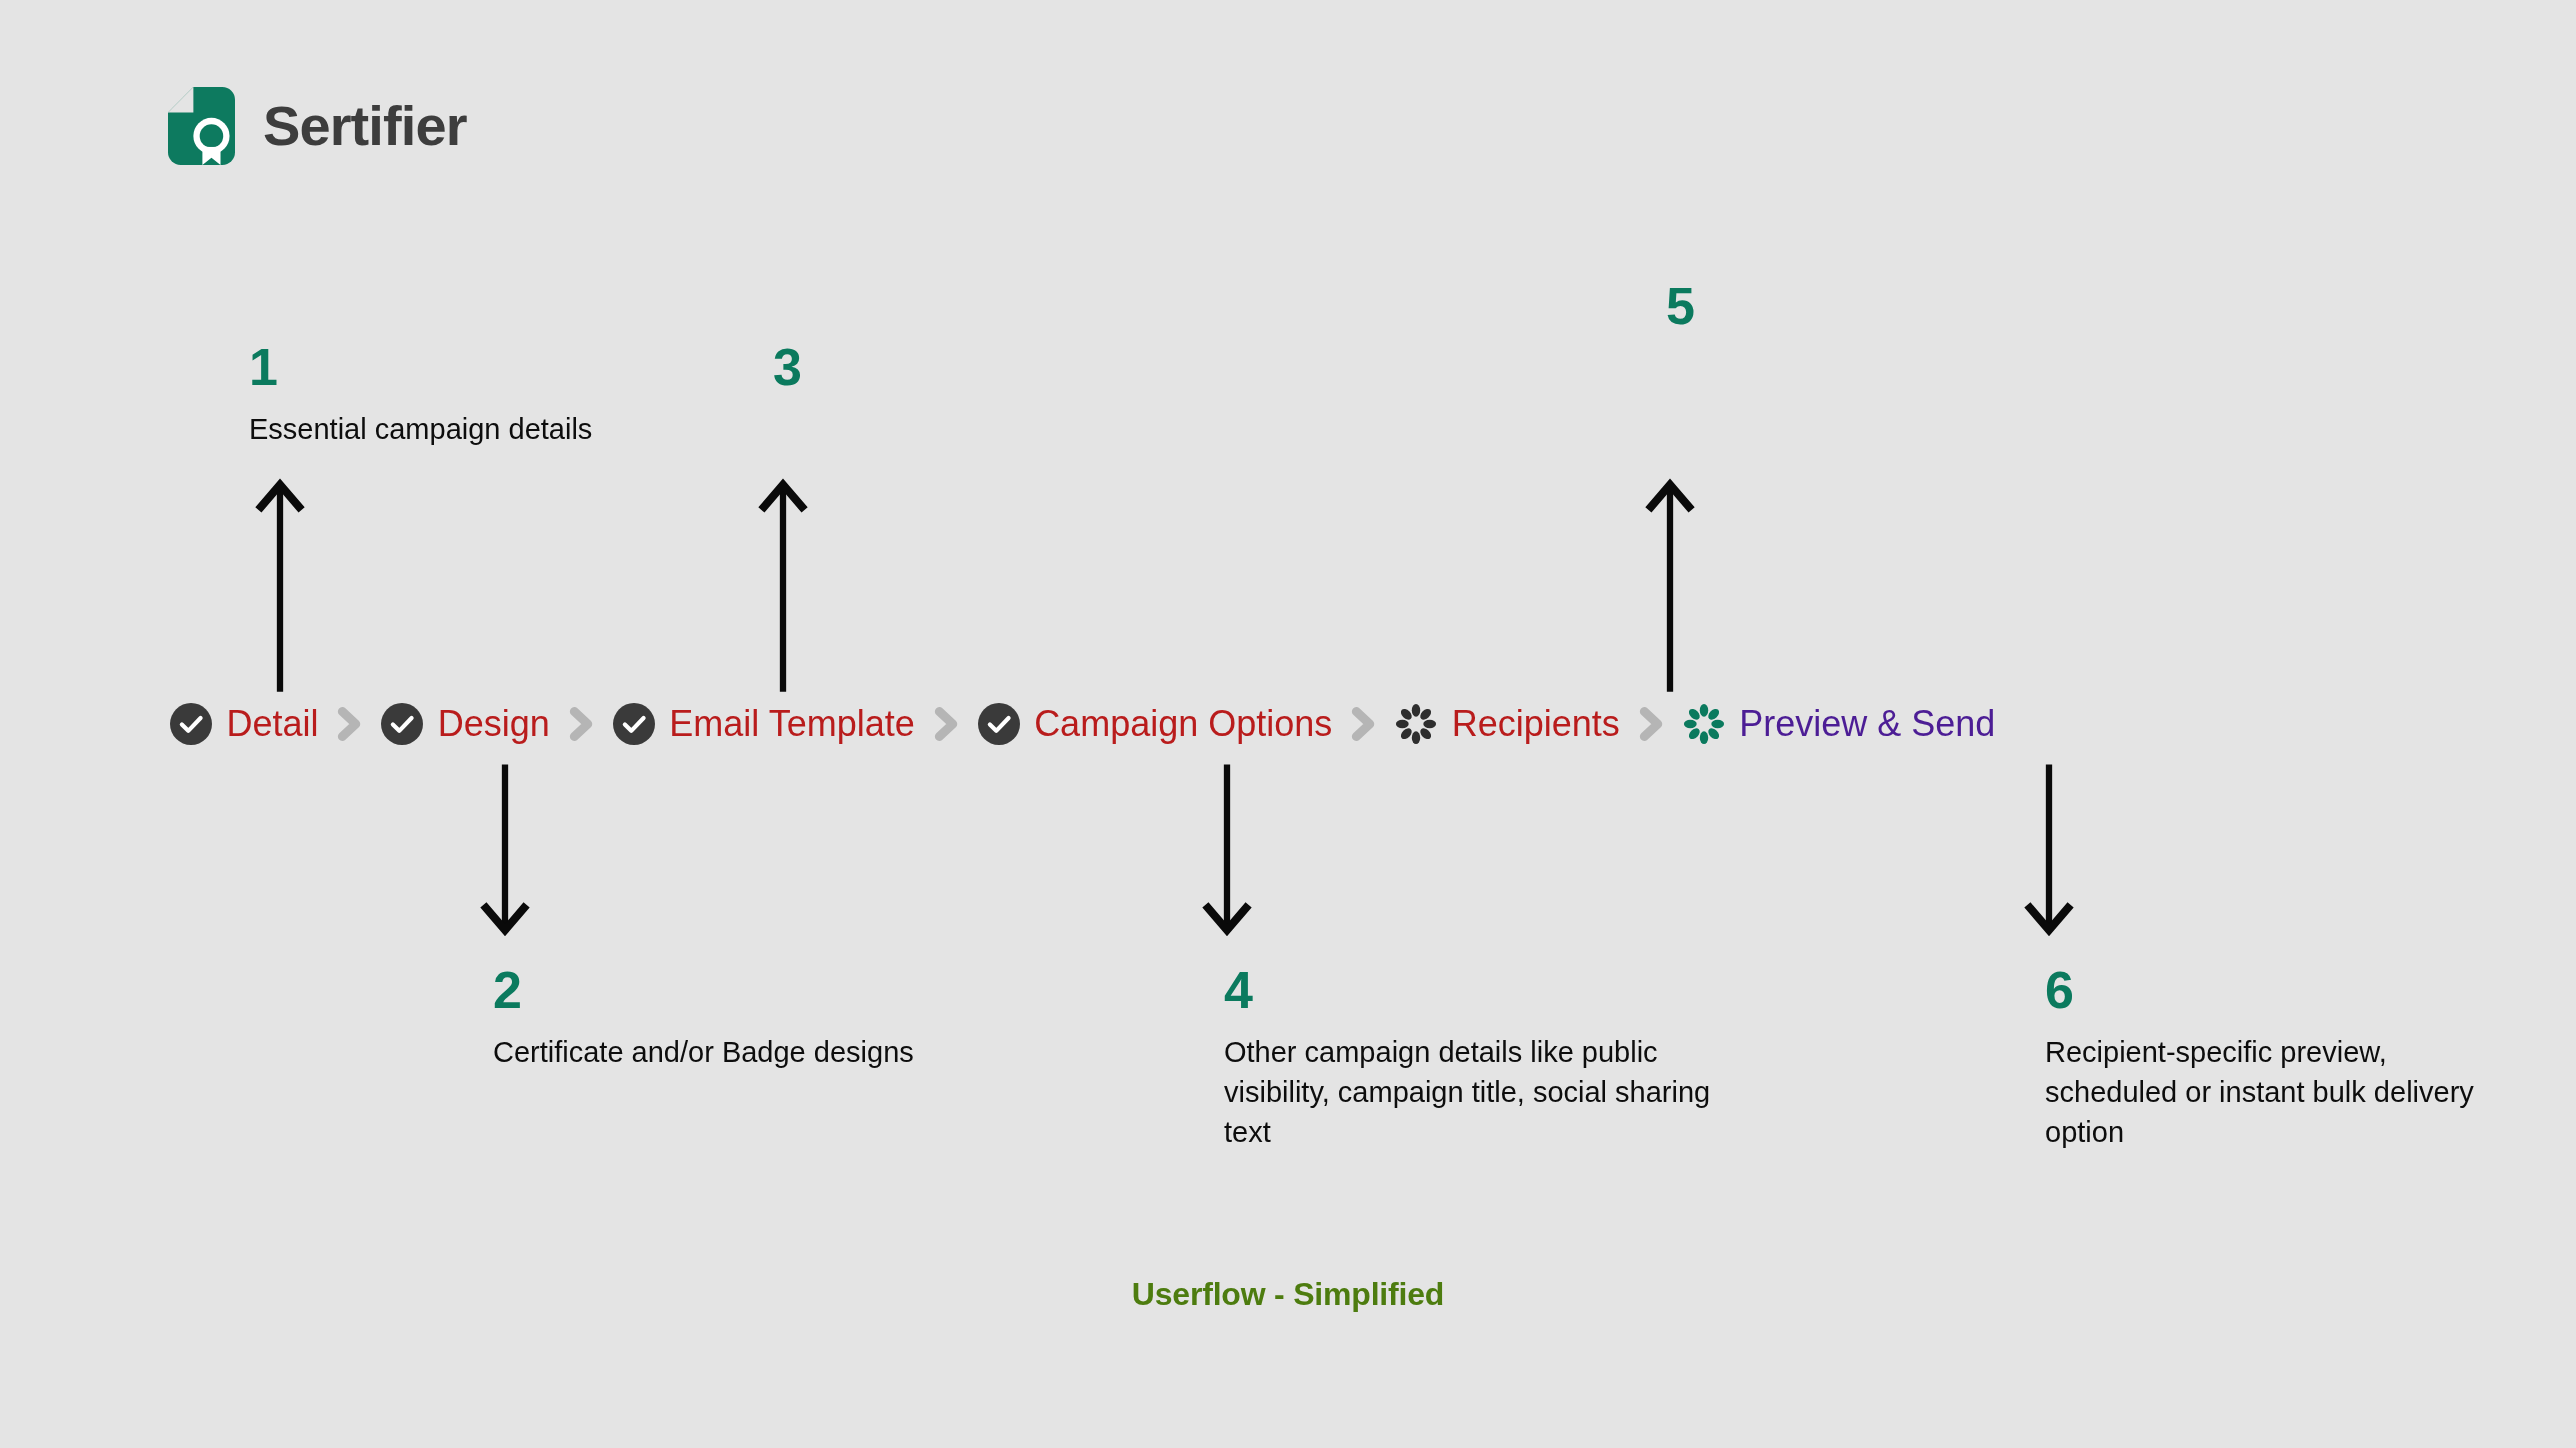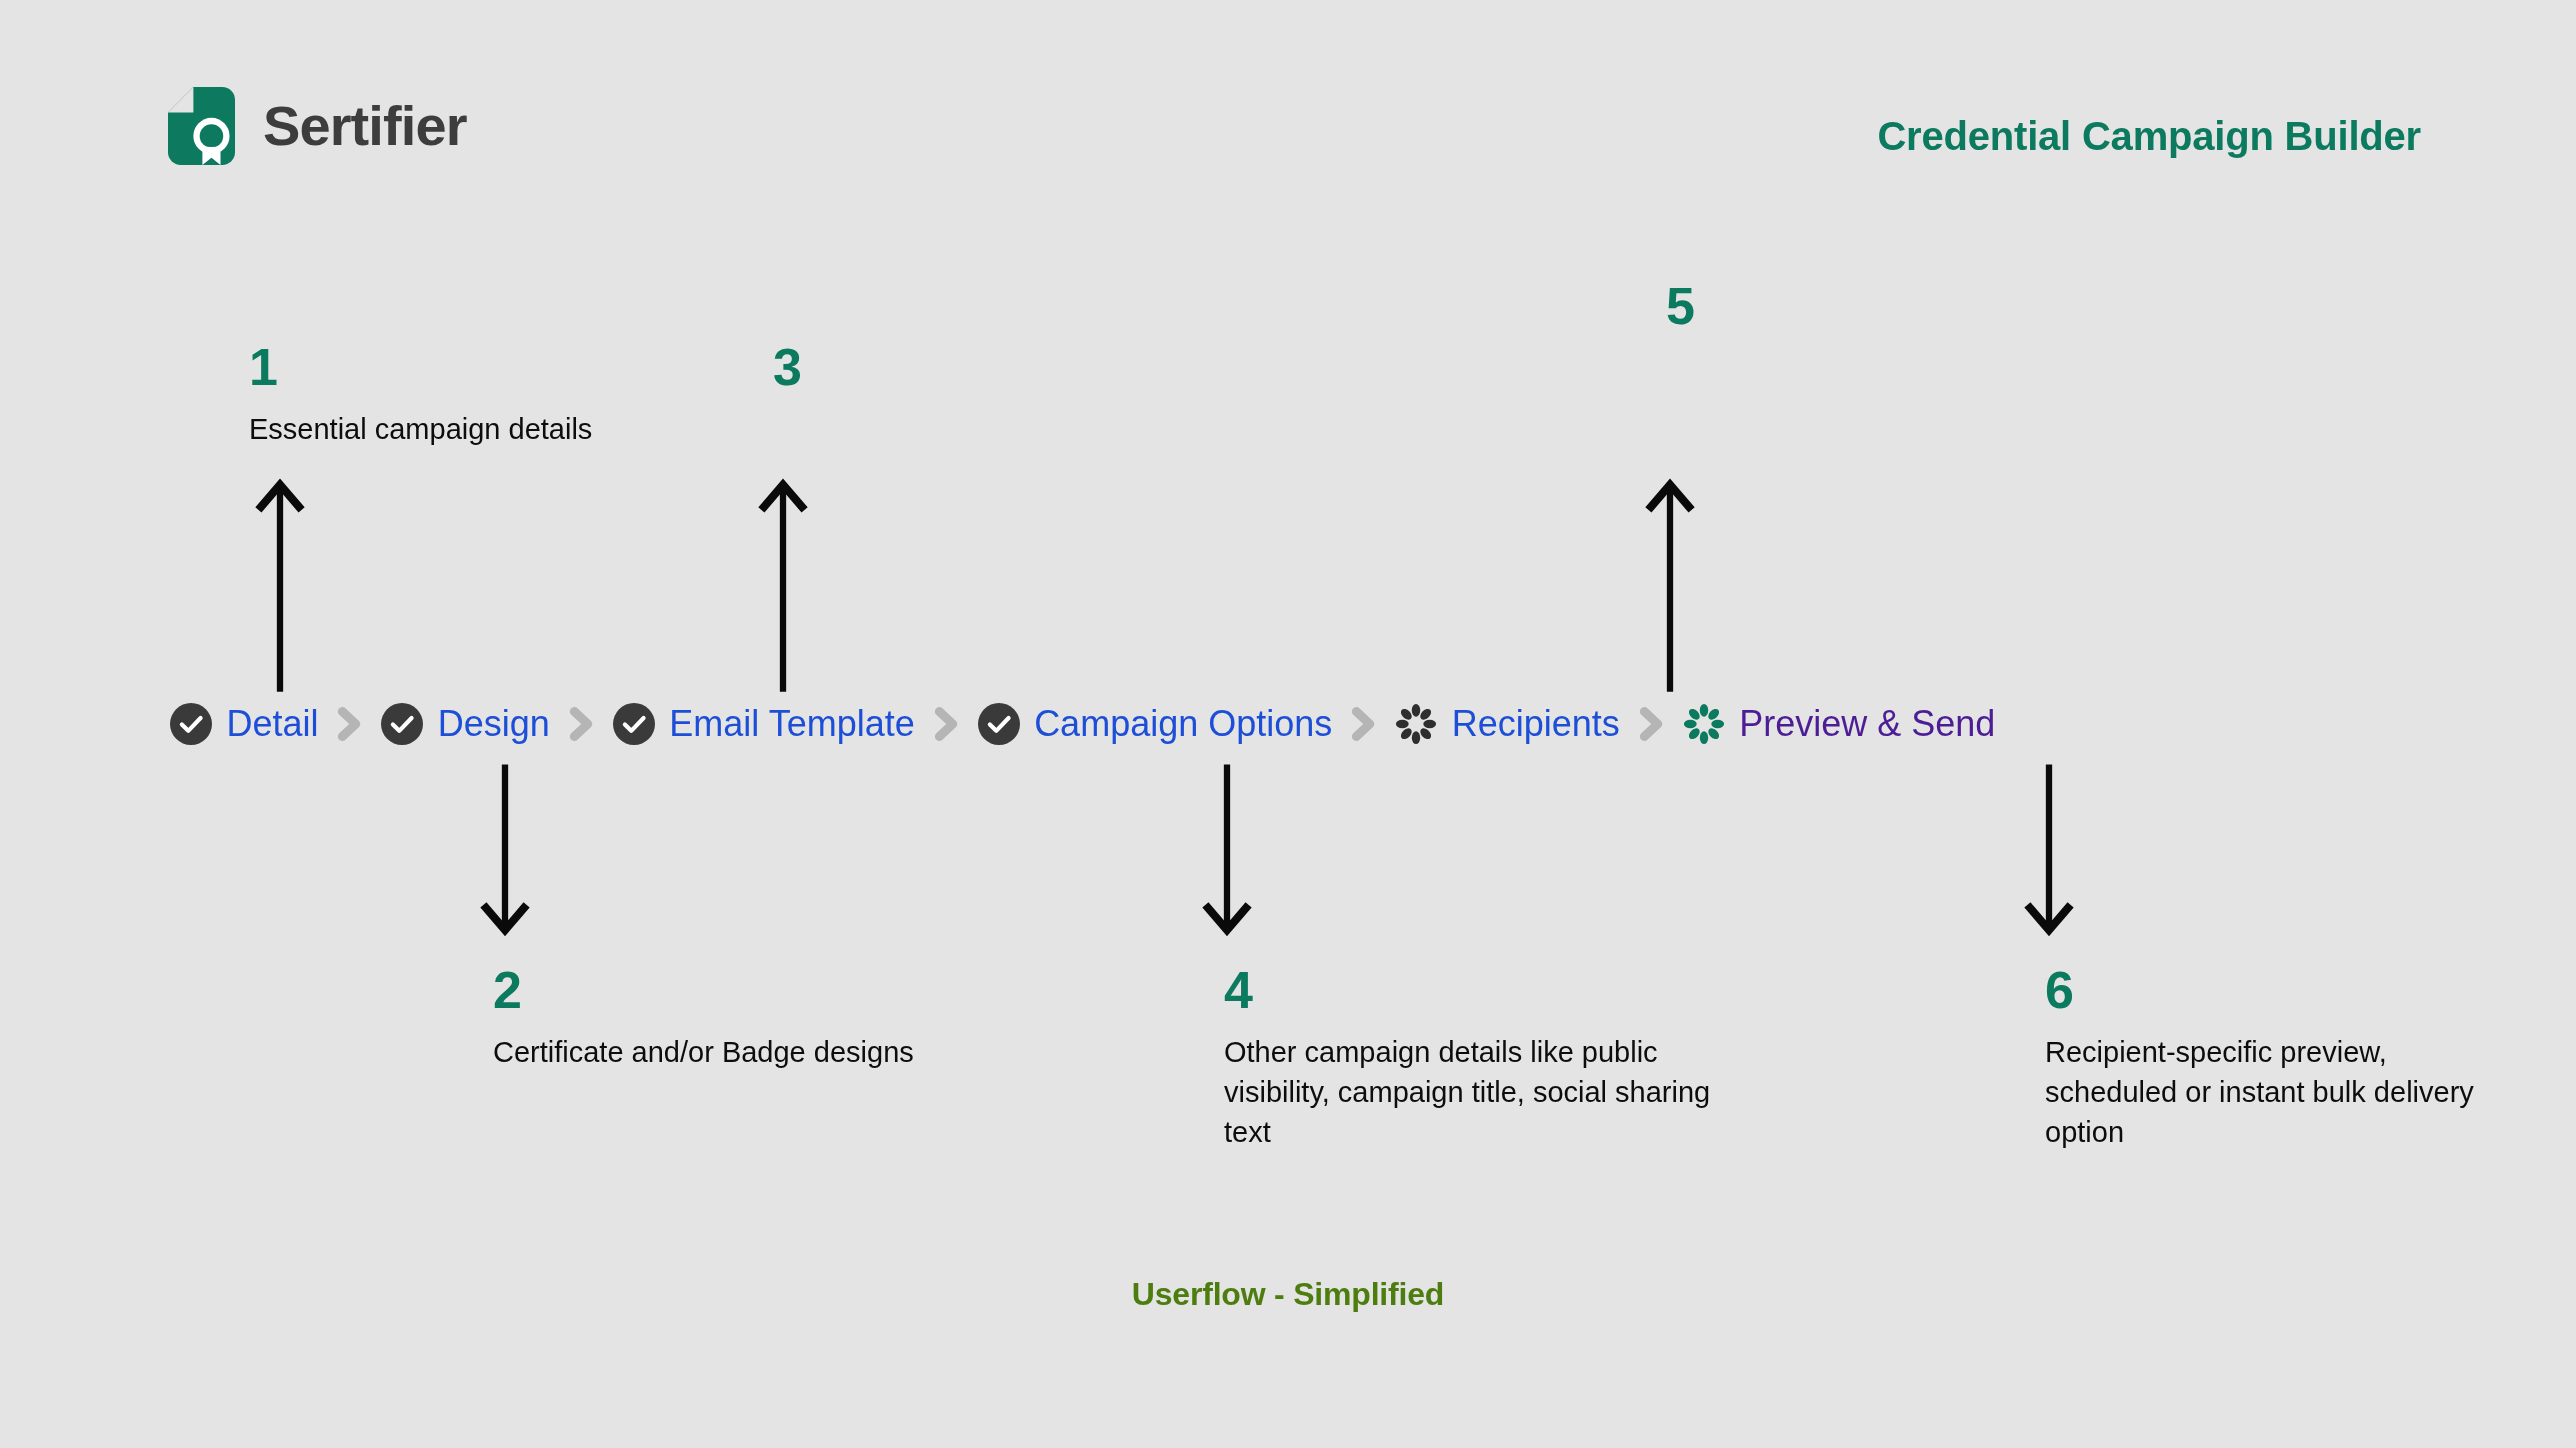--- a/index.html
+++ b/index.html
@@ -55,21 +55,21 @@
     align-items: center;
   }
   .step {
     display: flex;
     align-items: center;
     gap: 14.4px;
   }
   .step-badge { width: 42px; height: 42px; flex: 0 0 auto; display: block; }
   .step-label {
     font-size: 36px;
-    color: #1d4ed8;
+    color: #b91c1c;
     white-space: nowrap;
     line-height: 1;
   }
   .step.active .step-label { color: #4c1d95; }
   .step-sep {
     width: 27px;
     height: 34px;
     margin: 0 18px;
     flex: 0 0 auto;
     display: block;
@@ -123,21 +123,20 @@
       <path d="M28 0 H60 A14 14 0 0 1 74 14 V72 A14 14 0 0 1 60 86 H14 A14 14 0 0 1 0 72 V28 Z" fill="#0d7a5f"></path>
       <path d="M28 0 L0 28 H28 Z" fill="#e4e4e4"></path>
       <circle cx="48" cy="54" r="20" fill="#ffffff"></circle>
       <circle cx="48" cy="54" r="13" fill="#0d7a5f"></circle>
       <path d="M38 66 L38 86 L48 78 L58 86 L58 66 Z" fill="#ffffff"></path>
       <circle cx="48" cy="54" r="12" fill="#0d7a5f"></circle>
     </svg>
     <span class="brand-name">Sertifier</span>
   </div>
 
-  <div class="header-title">Credential Campaign Builder</div>
 
   <div class="callout c1">
     <div class="callout-num">1</div>
     <div class="callout-text">Essential campaign details</div>
   </div>
 
   <div class="callout c3">
     <div class="callout-num">3</div>
   </div>
 

